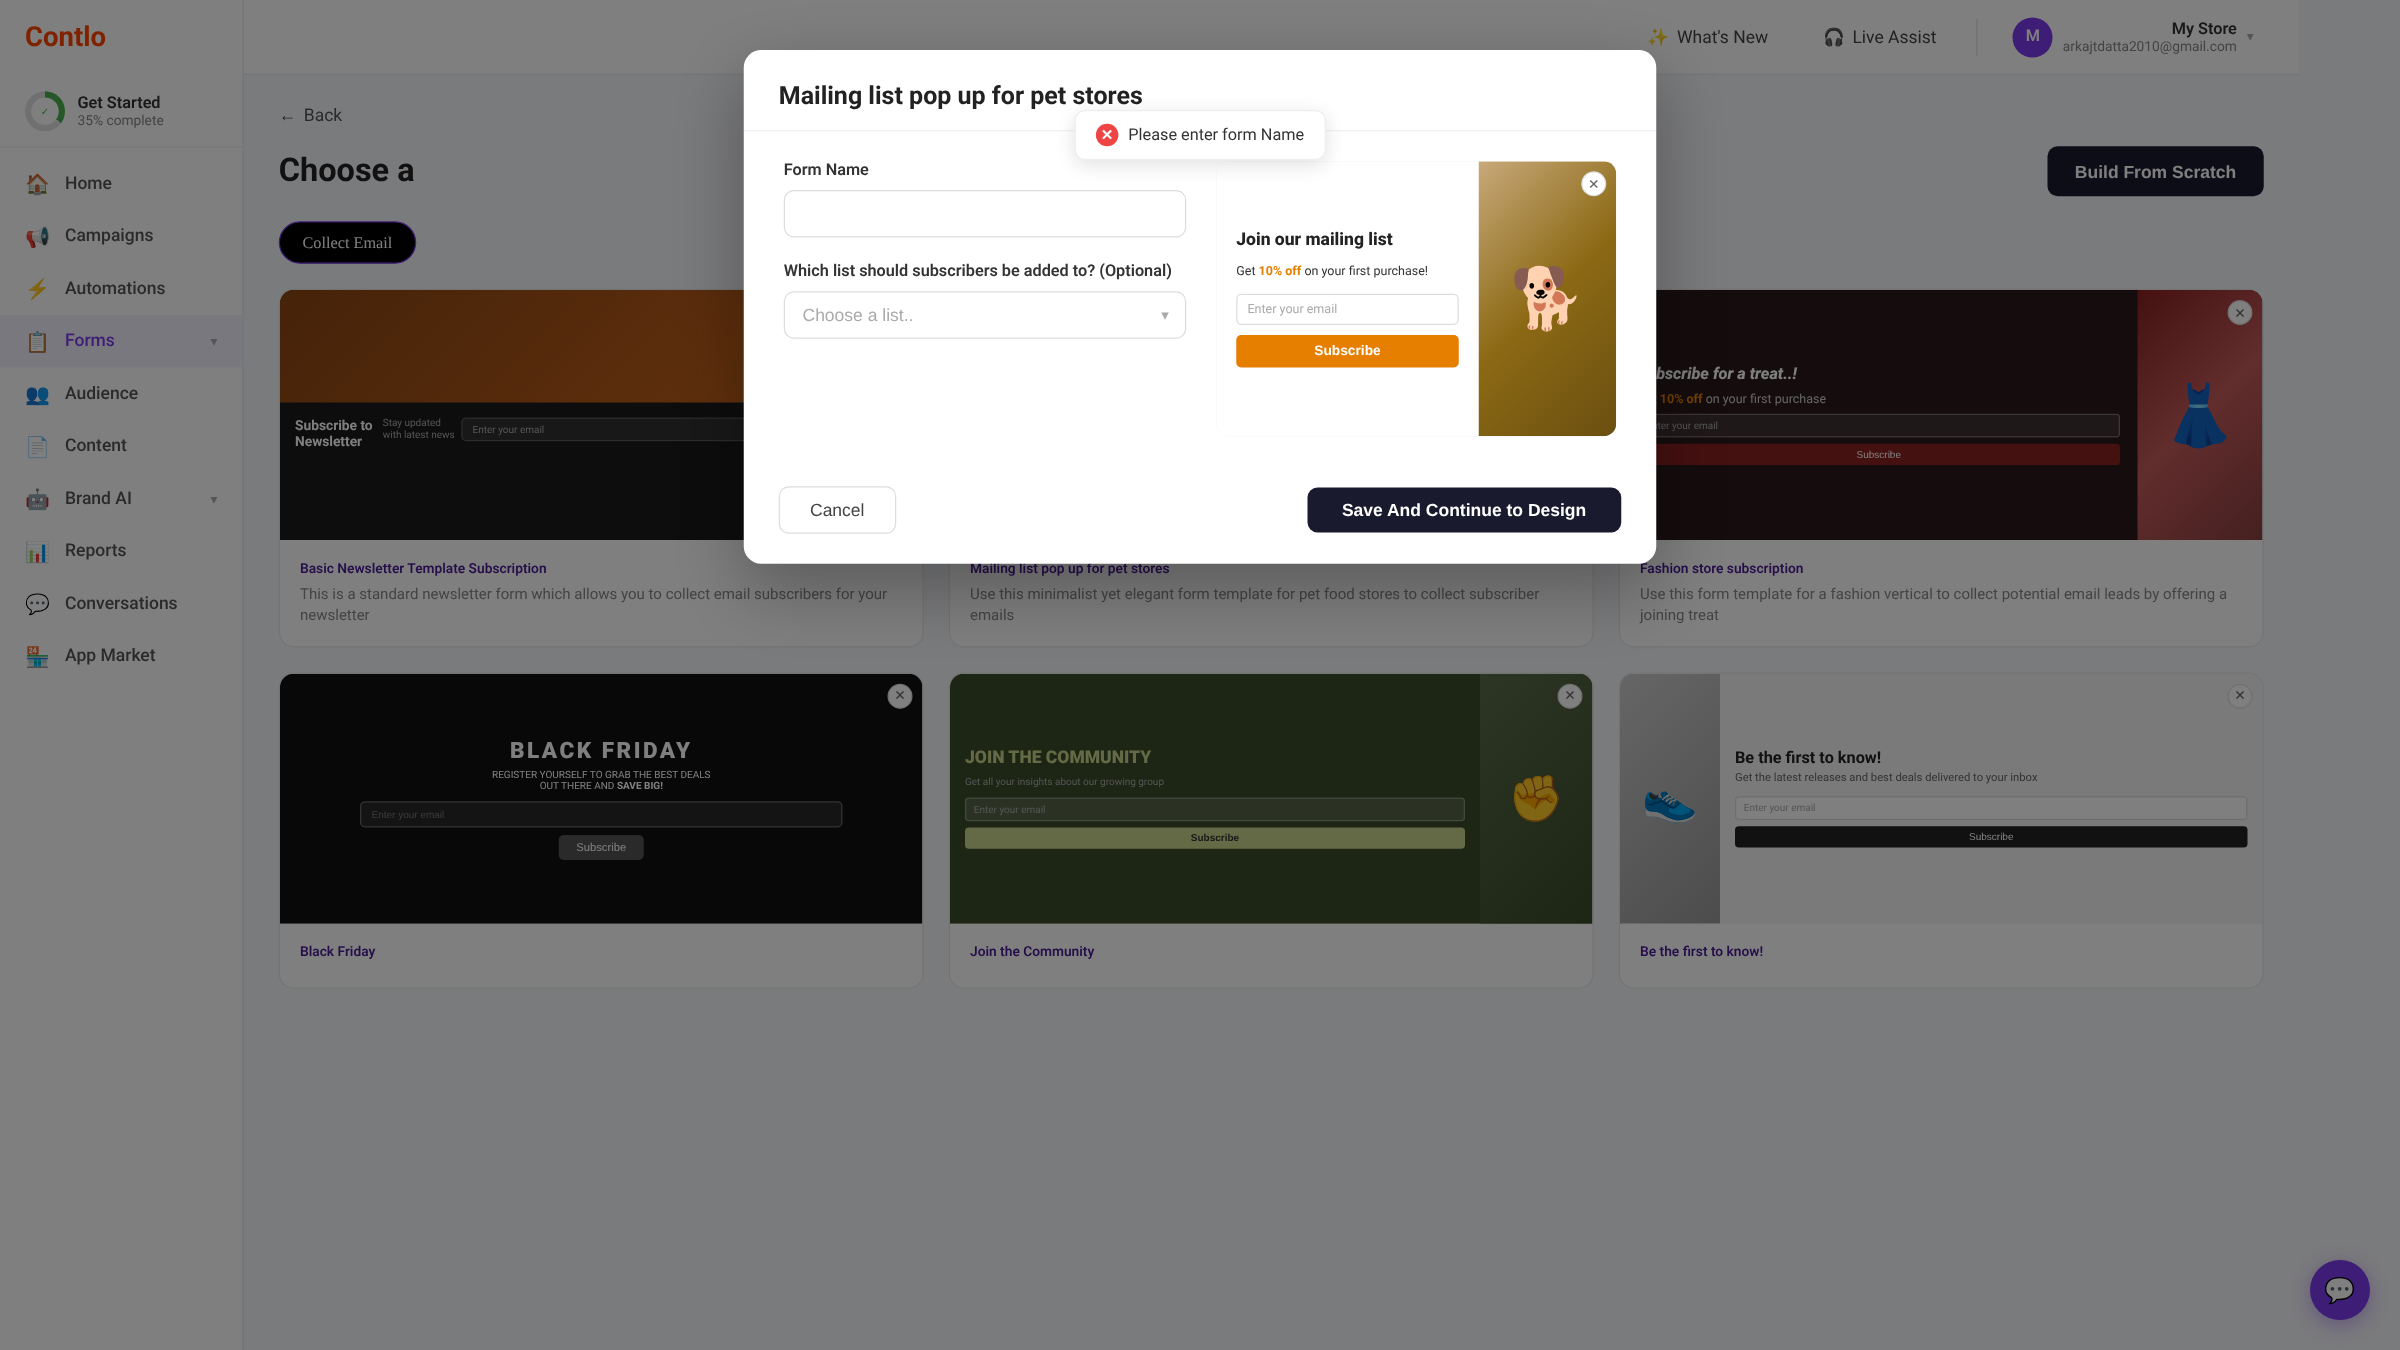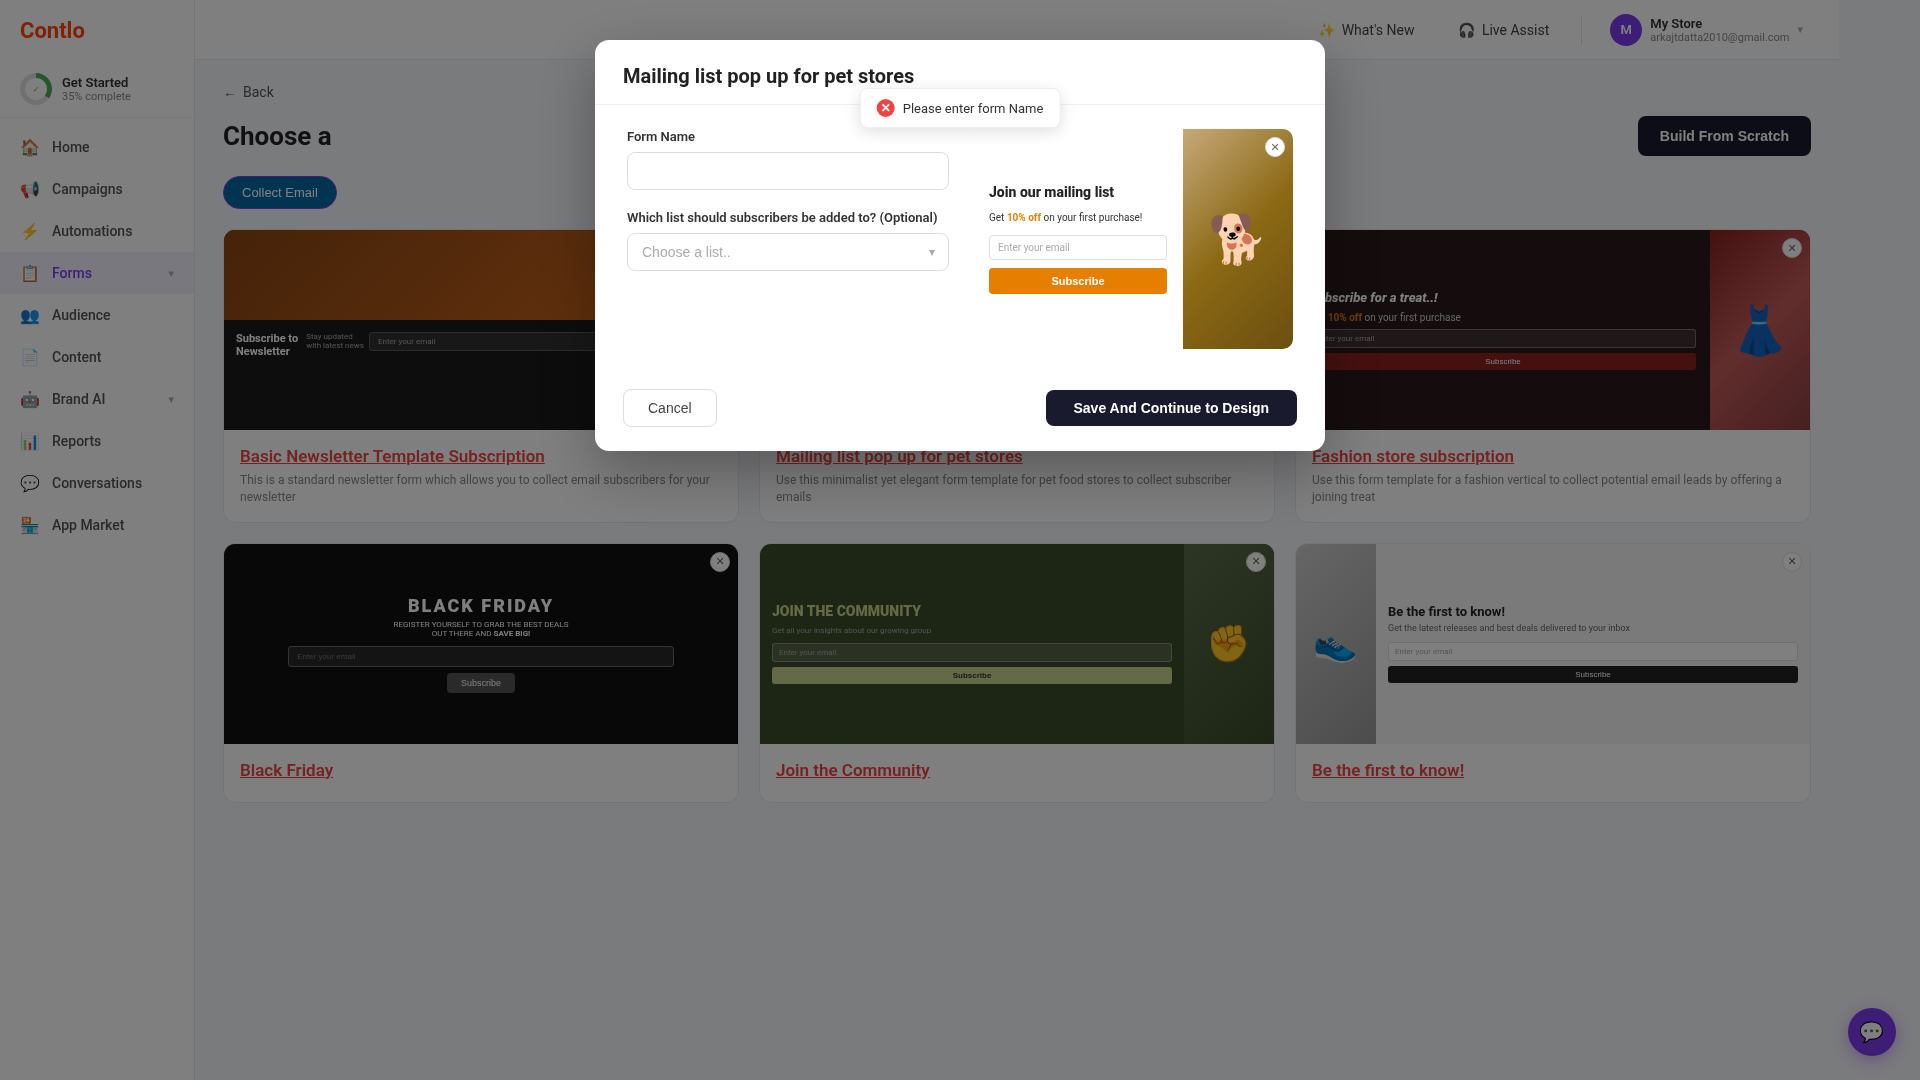--- a/index.html
+++ b/index.html
@@ -32,42 +32,42 @@
     .main-area { flex: 1; display: flex; flex-direction: column; overflow: hidden; }
     .header { height: 60px; background: #fff; border-bottom: 1px solid #e8e8e8; display: flex; align-items: center; justify-content: space-between; padding: 0 28px; flex-shrink: 0; }
     .header-left { display: flex; align-items: center; gap: 8px; }
     .header-right { display: flex; align-items: center; gap: 20px; }
     .header-whats-new { display: flex; align-items: center; gap: 6px; font-size: 14px; color: #444; cursor: pointer; padding: 6px 12px; border-radius: 6px; }
     .header-live-assist { display: flex; align-items: center; gap: 6px; font-size: 14px; color: #444; cursor: pointer; padding: 6px 12px; border-radius: 6px; }
     .header-divider { width: 1px; height: 30px; background: #e0e0e0; }
     .header-user { display: flex; align-items: center; gap: 8px; cursor: pointer; padding: 4px 8px; border-radius: 6px; }
     .header-avatar { width: 32px; height: 32px; border-radius: 50%; background: #7c3aed; color: #fff; display: flex; align-items: center; justify-content: center; font-size: 13px; font-weight: 600; }
     .header-user-info { display: flex; flex-direction: column; }
-    .header-store-name { font-size: 13px; font-weight: 600; color: #333; }
+    .header-store-name { font-size: 13px; font-weight: 600; color: #333; text-align: right; }
     .header-email { font-size: 11px; color: #888; }
     .header-chevron { font-size: 11px; color: #aaa; }
 
     
     .content { flex: 1; overflow: auto; padding: 24px 28px; background: #f5f6fa; }
     .content-back { display: flex; align-items: center; gap: 6px; font-size: 14px; color: #555; cursor: pointer; margin-bottom: 16px; }
     .content-header { display: flex; align-items: center; justify-content: space-between; margin-bottom: 20px; }
     .content-title { font-size: 26px; font-weight: 700; color: #222; }
     .build-from-scratch-btn { background: #1a1a2e; color: #fff; border: none; padding: 12px 22px; border-radius: 8px; font-size: 14px; font-weight: 600; cursor: pointer; }
 
     
     .filter-tabs { display: flex; gap: 10px; margin-bottom: 20px; }
     .filter-tab { padding: 8px 18px; border-radius: 20px; border: 1.5px solid #ddd; font-size: 13px; color: #555; cursor: pointer; background: #fff; }
-    .filter-tab.active { background: #0369a1; color: #fff; border-color: #7c3aed; }
+    .filter-tab.active { background: #000000; color: #fff; border-color: #7c3aed; font-family: Liberation Serif, serif; }
 
     
     .templates-grid { display: grid; grid-template-columns: repeat(3, 1fr); gap: 20px; }
     .template-card { background: #fff; border-radius: 12px; overflow: hidden; border: 1px solid #e8e8e8; cursor: pointer; transition: box-shadow 0.2s; }
     .template-preview { height: 200px; background: #f0f0f0; position: relative; overflow: hidden; display: flex; align-items: center; justify-content: center; }
     .template-info { padding: 16px; }
-    .template-name { font-size: 17px; font-weight: 600; color: #ef4444; margin-bottom: 6px; text-decoration: underline; }
+    .template-name { font-size: 11px; font-weight: 600; color: #4c1d95; margin-bottom: 6px; }
     .template-desc { font-size: 12px; color: #888; line-height: 1.4; }
     .preview-mailing { background: #fff; width: 100%; height: 100%; display: flex; overflow: hidden; }
     .preview-fashion { background: #2a1a1a; width: 100%; height: 100%; display: flex; flex-direction: row; align-items: stretch; overflow: hidden; }
     .preview-black-friday { background: #111; width: 100%; height: 100%; display: flex; flex-direction: column; align-items: center; justify-content: center; padding: 16px; }
     .preview-community { background: #3a4a2a; width: 100%; height: 100%; display: flex; align-items: stretch; overflow: hidden; }
     .preview-shoes { background: #f5f5f5; width: 100%; height: 100%; display: flex; flex-direction: row; align-items: stretch; overflow: hidden; }
 
     
     .preview-mailing-left { flex: 1; padding: 14px; display: flex; flex-direction: column; justify-content: center; }
     .preview-mailing-title { font-size: 13px; font-weight: 700; color: #222; margin-bottom: 8px; line-height: 1.2; }

